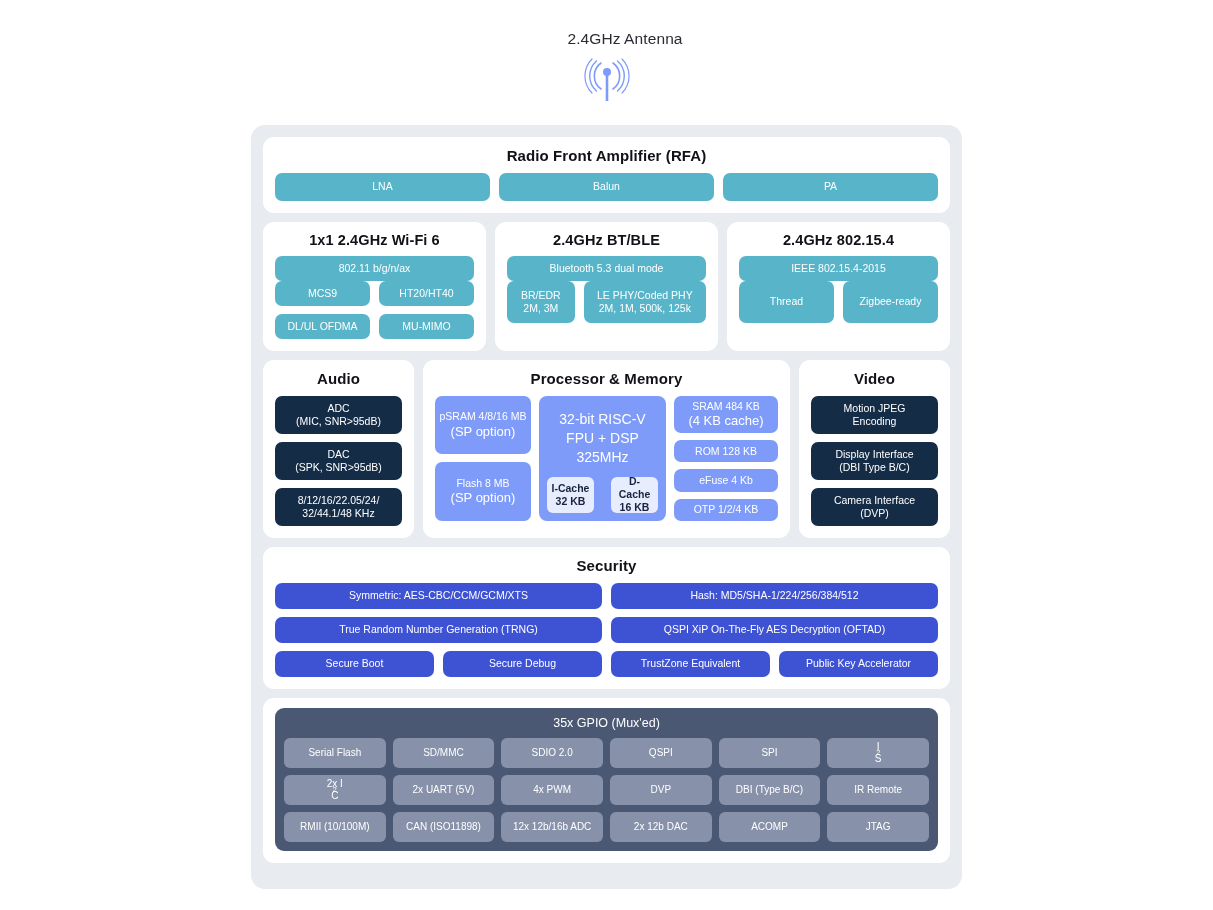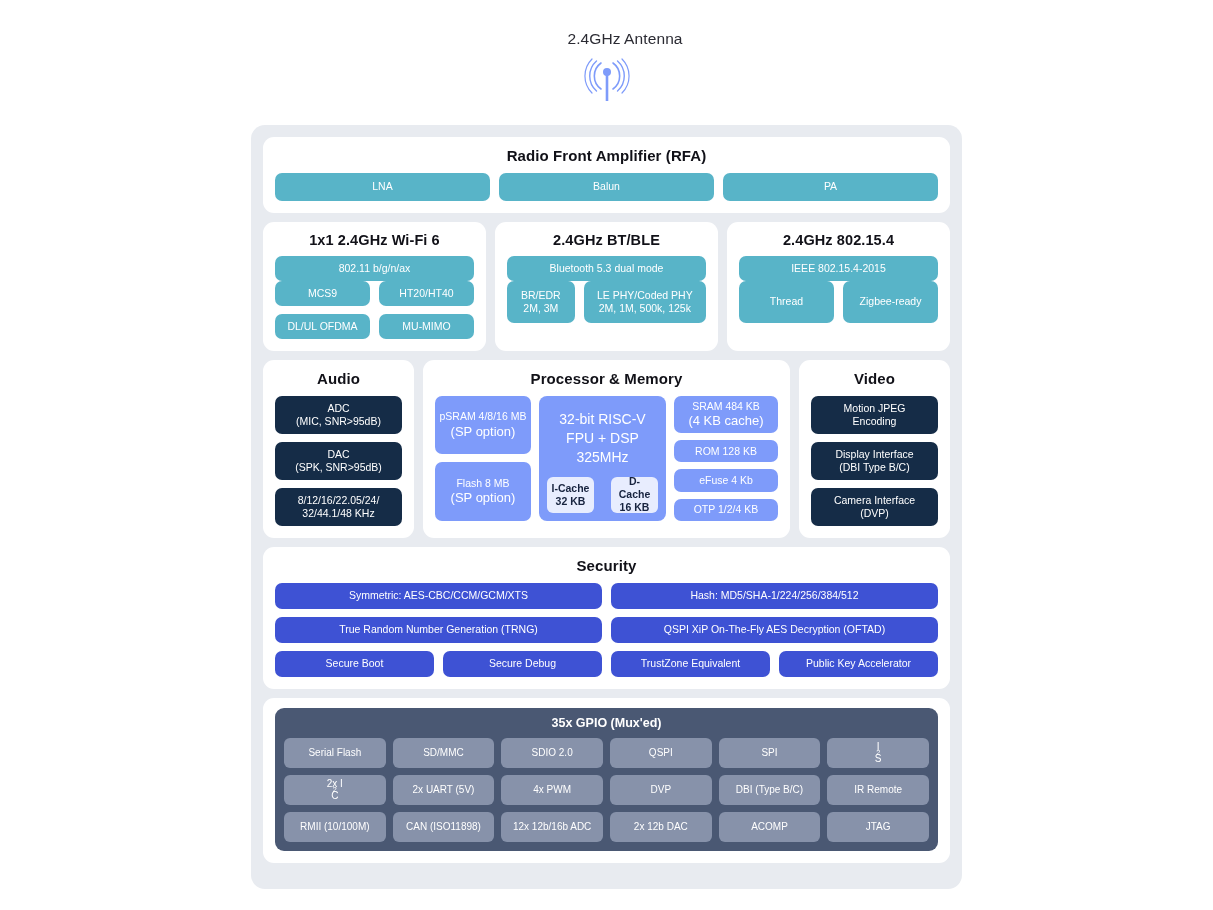--- a/index.html
+++ b/index.html
@@ -107,21 +107,21 @@
   
   .sec-blk { height: 26px; font-size: 10.5px; }
 
   
   .gpio-panel {
     background: #4a5873; border-radius: 9px;
     padding: 8px 9px 9px 9px;
   }
   .gpio-title {
     text-align: center; color: #ffffff;
-    font-size: 12.5px; margin-bottom: 8px; font-weight: bold;
+    font-size: 12.5px; margin-bottom: 8px;
   }
   .gpio-grid {
     display: grid; grid-template-columns: repeat(6, 1fr);
     gap: 7px;
   }
   .gpio-cell { height: 30px; font-size: 10px; border-radius: 6px; }
   sup { font-size: .72em; vertical-align: super; line-height: 0; }
 </style>
 </head>
 <body>

